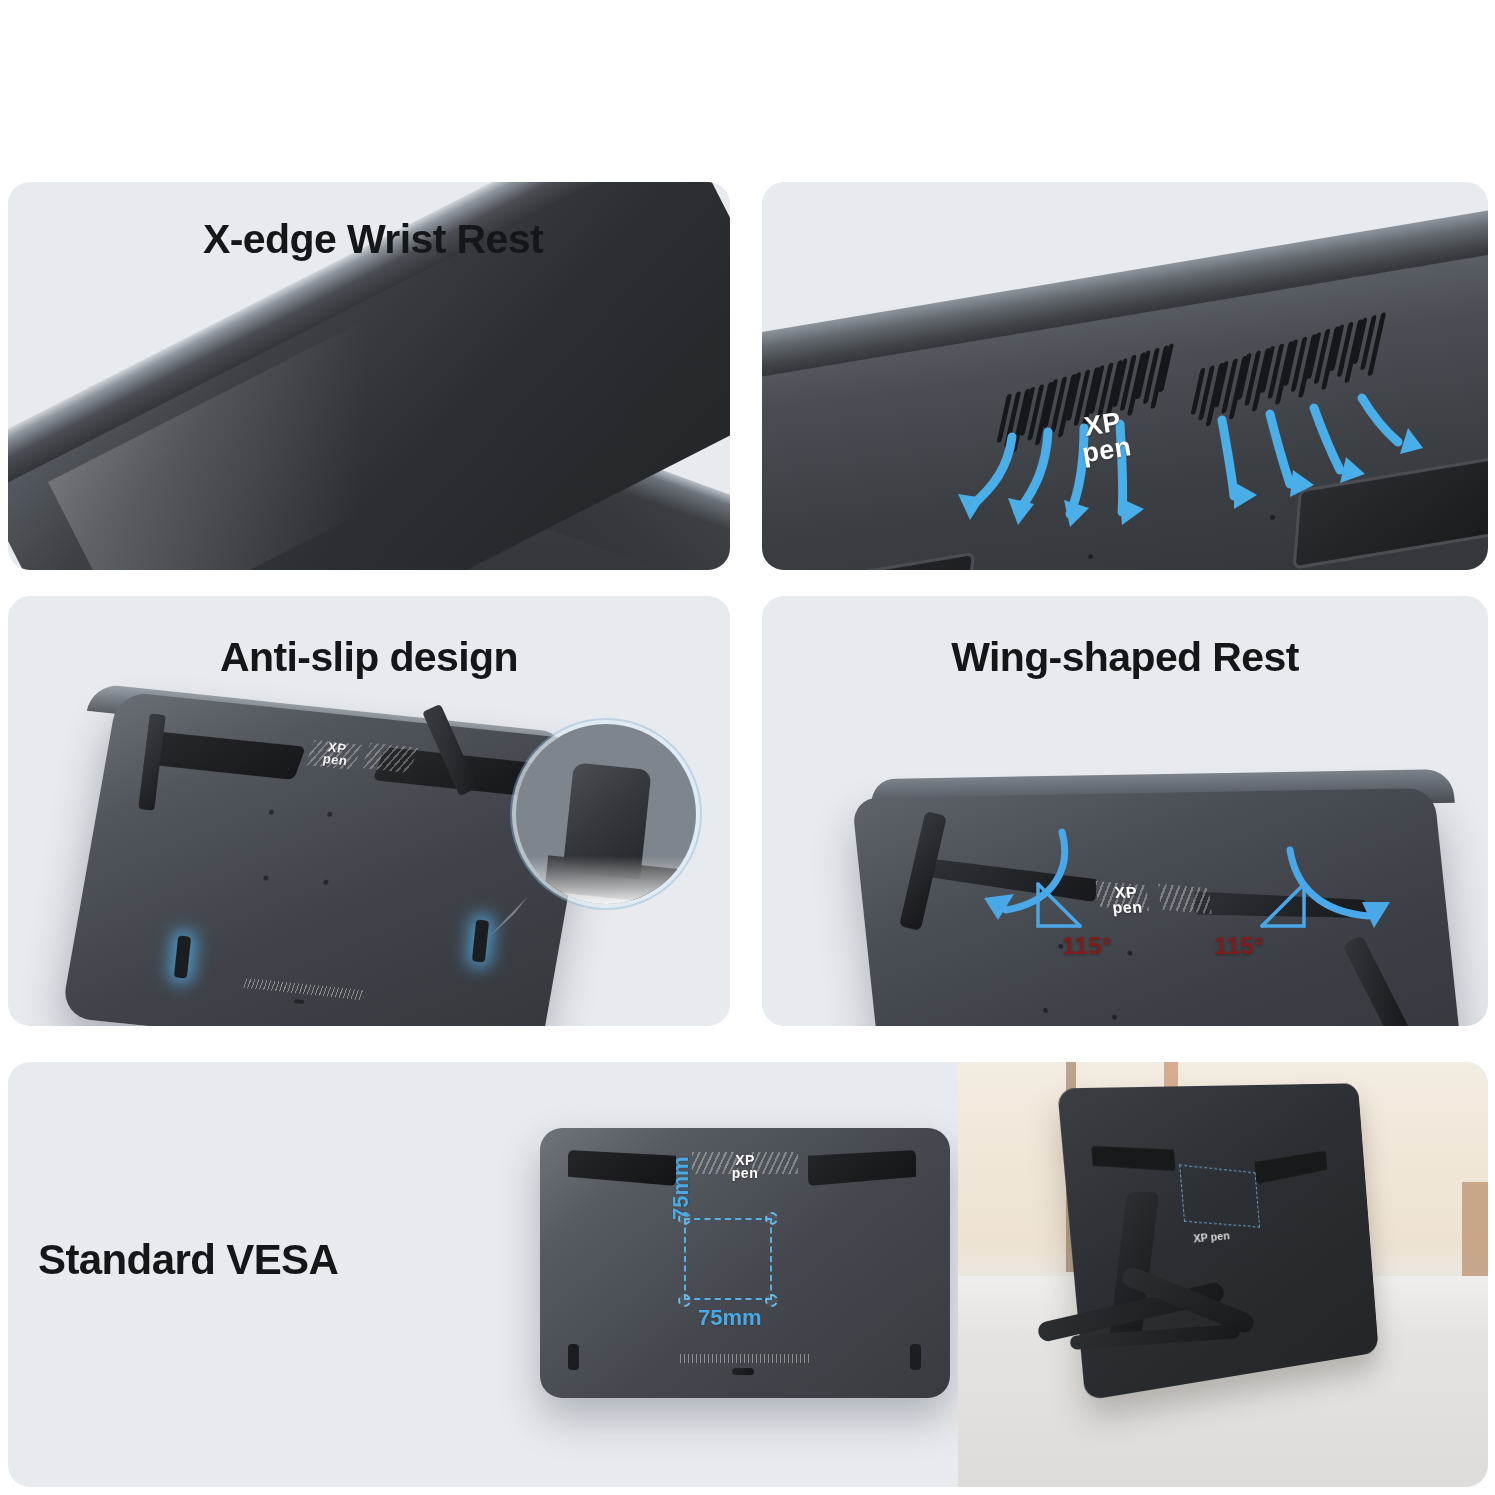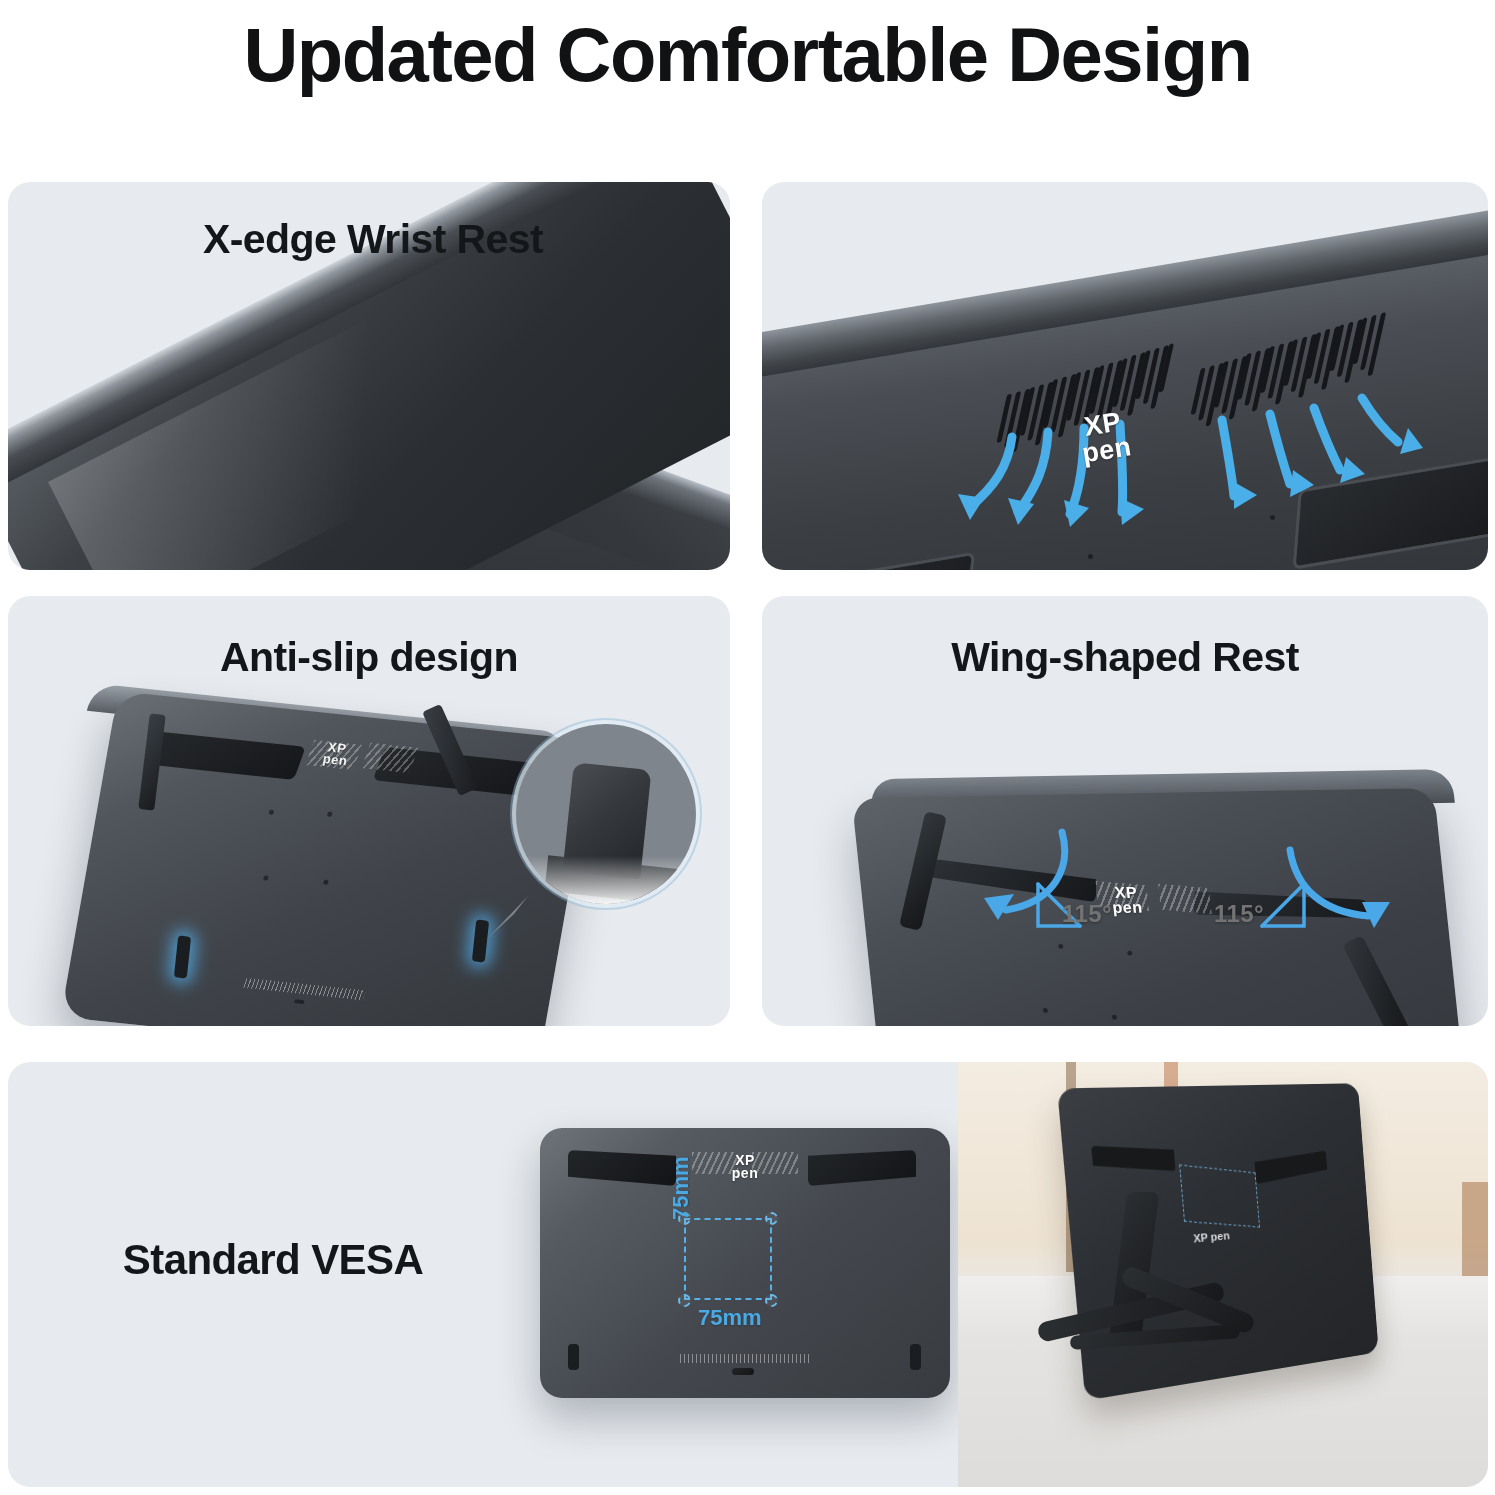--- a/index.html
+++ b/index.html
@@ -41,21 +41,21 @@
   #card-stand   { left:762px;top:596px;  width:726px; height:430px; }
   #card-vesa    { left:8px;  top:1062px; width:1480px;height:425px; }
 
   #card-wrist .card-title,
   #card-cooling .card-title { top:34px;padding-left:8px; }
   #card-antislip .card-title,
   #card-stand .card-title  { top:38px; }
 
   .vesa-title {
     position:absolute; left:30px; top:170px; width:470px;
-    text-align:center; font-size:42px; font-weight:bold;
+    text-align:left; font-size:42px; font-weight:bold;
     color:#14171a; line-height:1.35; letter-spacing:-0.6px; z-index:20;
   }
 
   
   .stage { position:absolute; inset:0; }
 
   
   .wrist-body {
     position:absolute; left:-30px; top:300px; width:790px; height:300px;
     background:linear-gradient(160deg,#5a5f65 0%,#3d4146 22%,#2b2e32 55%,#232629 100%);
@@ -179,22 +179,22 @@
   }
   .ws-wing {
     position:absolute; background:linear-gradient(130deg,#2e3236,#16181b);
     border-radius:6px;
   }
   .ws-leg {
     position:absolute; background:linear-gradient(120deg,#33373b,#15171a);
     border-radius:6px;
   }
   .angle-label {
-    position:absolute; color:#737373; font-size:24px; font-weight:bold;
-    letter-spacing:.4px; text-shadow:0 1px 3px rgba(0,0,0,.30);
+    position:absolute; color:#7f1d1d; font-size:24px; font-weight:bold;
+    letter-spacing:.4px; text-shadow:0 1px 3px rgba(0,0,0,.30);margin-top:32px;
   }
 
   
   .vesa-tablet {
     position:absolute; left:532px; top:66px; width:410px; height:270px;
     background:linear-gradient(140deg,#6f747b 0%,#565b62 20%,#44484e 55%,#383c41 100%);
     border-radius:22px;
     box-shadow:0 20px 42px rgba(30,40,55,.28);
   }
   .vesa-slot {
@@ -248,21 +248,20 @@
     position:absolute;
     background-image:repeating-linear-gradient(90deg,
       rgba(255,255,255,.40) 0 1px, rgba(255,255,255,0) 1px 4px);
   }
 </style>
 </head>
 <body>
 
 <div class="page">
 
-  <div class="main-title">Updated Comfortable Design</div>
 
   <div class="card" id="card-wrist">
     <div class="stage">
       <div class="wrist-body2"></div>
       <div class="wrist-top2"></div>
       <div class="wrist-screen"></div>
       <div class="wrist-body"></div>
       <div class="wrist-top"></div>
       <div class="wrist-gloss"></div>
     </div>

